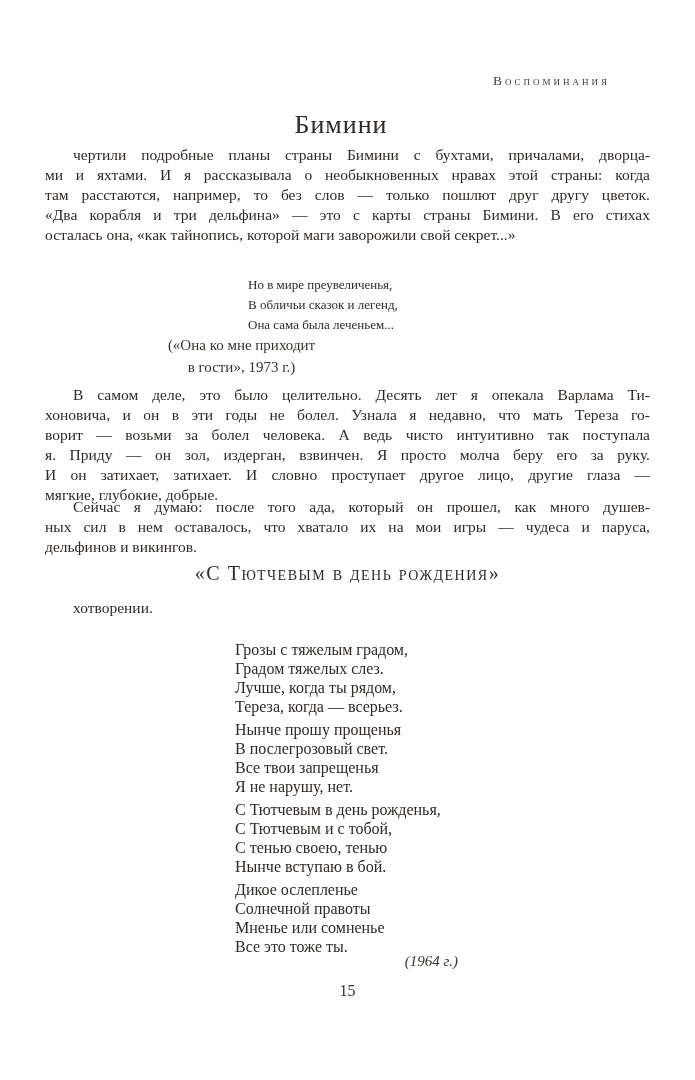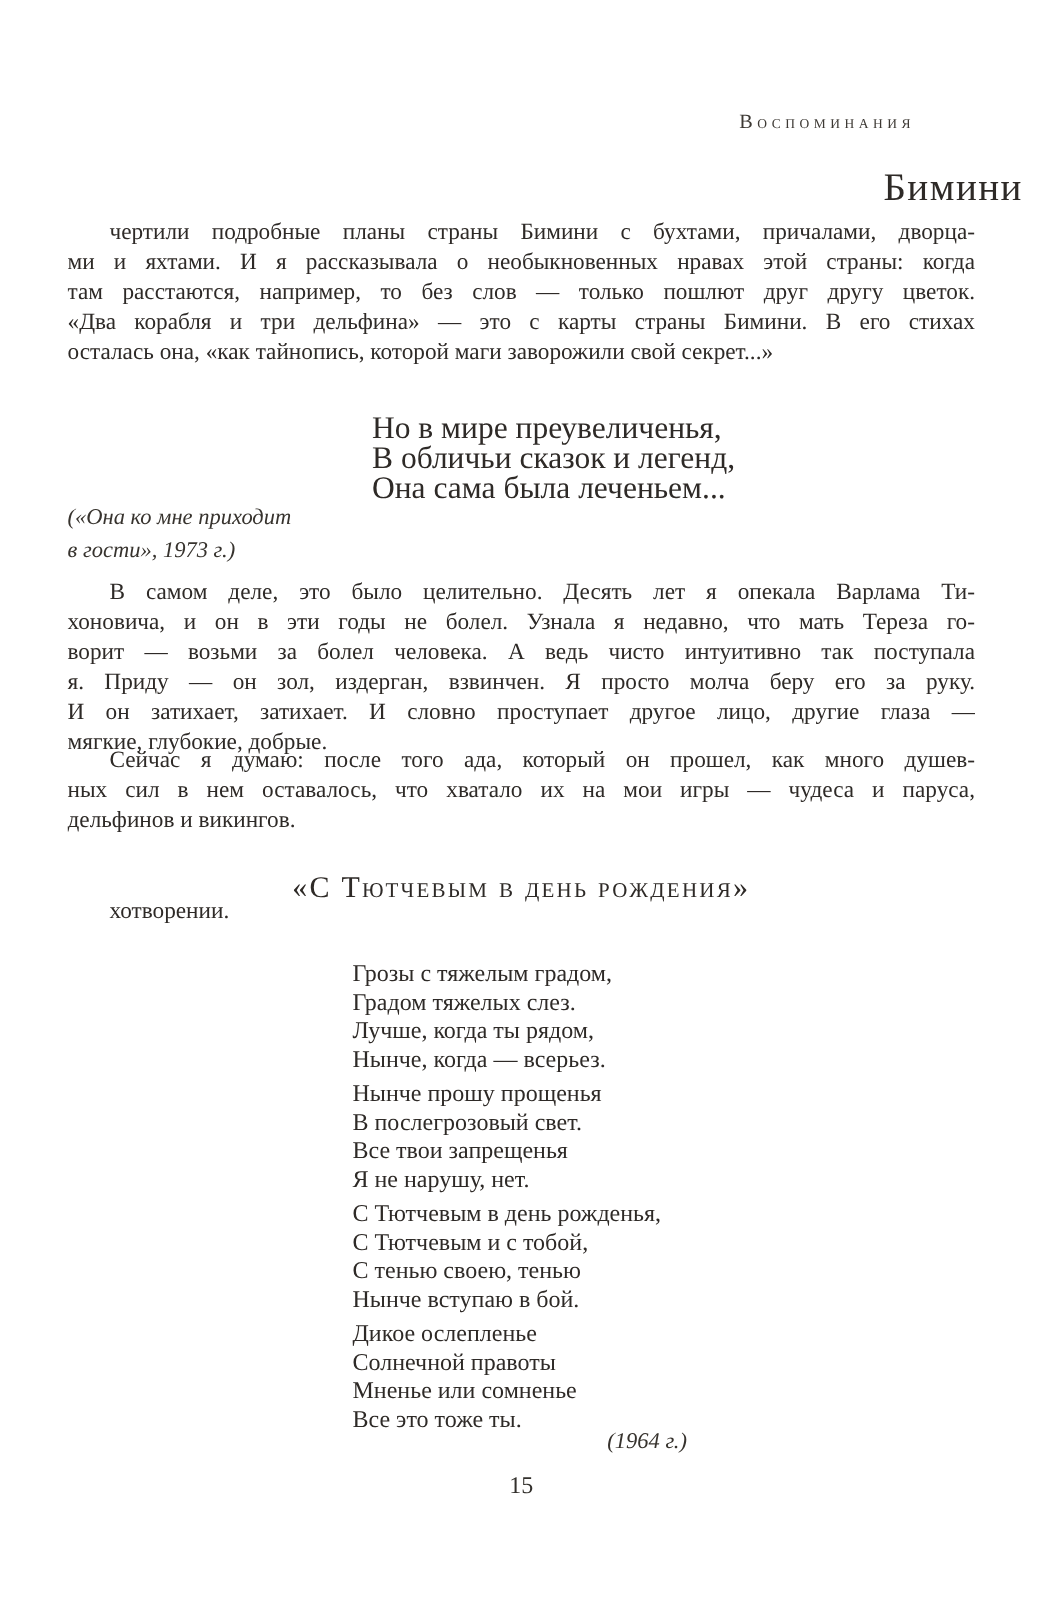--- a/index.html
+++ b/index.html
@@ -24,21 +24,21 @@
     font-variant: small-caps;
     letter-spacing: 3px;
     color: #3d3934;
     white-space: nowrap;
   }
   .chapter-title {
     position: absolute;
     top: 110px;
     left: 0;
     width: 682px;
-    text-align: right;
+    text-align: center;
     font-size: 26px;
     letter-spacing: 1px;
     color: #2e2a27;
   }
   .para {
     position: absolute;
     left: 45px;
     width: 605px;
     font-size: 15.5px;
     line-height: 20px;
@@ -55,50 +55,48 @@
   .para .line.last {
     text-align-last: left;
   }
   .para-1 { top: 145px; }
   .para-2 { top: 385px; }
   .para-3 { top: 497px; }
   .para-4 { top: 598px; }
 
   .verse {
     position: absolute;
-    font-size: 21px;
+    font-size: 13px;
     line-height: 20px;
     white-space: nowrap;
     font-family: Liberation Serif, serif;
   }
   .verse-bimini {
     top: 275px;
     left: 248px;
   }
   .attribution {
     position: absolute;
     top: 334px;
     left: 45px;
     width: 393px;
-    text-align: left;
-    font-style: italic;
+    text-align: center;
     font-size: 15px;
     line-height: 22px;
     color: #37332e;
   }
   .section-title {
     position: absolute;
     top: 562px;
     left: 0;
     width: 695px;
     text-align: center;
     font-size: 20px;
     font-variant: small-caps;
     letter-spacing: 1.5px;
-    margin-top: 19px;
   }
   .stanzas {
     position: absolute;
     top: 640px;
     left: 235px;
     font-size: 16px;
     line-height: 19px;
     white-space: nowrap;
   }
   .stanza {
@@ -172,21 +170,21 @@
 
   <div class="para para-4">
       <div class="line last">хотворении.</div>
     </div>
 
   <div class="stanzas">
       <div class="stanza">
         <div class="line last">Грозы с тяжелым градом,</div>
         <div class="line last">Градом тяжелых слез.</div>
         <div class="line last">Лучше, когда ты рядом,</div>
-        <div class="line last">Нынче, когда — всерьез.</div>
+        <div class="line last">Тереза, когда — всерьез.</div>
       </div>
       <div class="stanza">
         <div class="line last">Нынче прошу прощенья</div>
         <div class="line last">В послегрозовый свет.</div>
         <div class="line last">Все твои запрещенья</div>
         <div class="line last">Я не нарушу, нет.</div>
       </div>
       <div class="stanza">
         <div class="line last">С Тютчевым в день рожденья,</div>
         <div class="line last">С Тютчевым и с тобой,</div>

